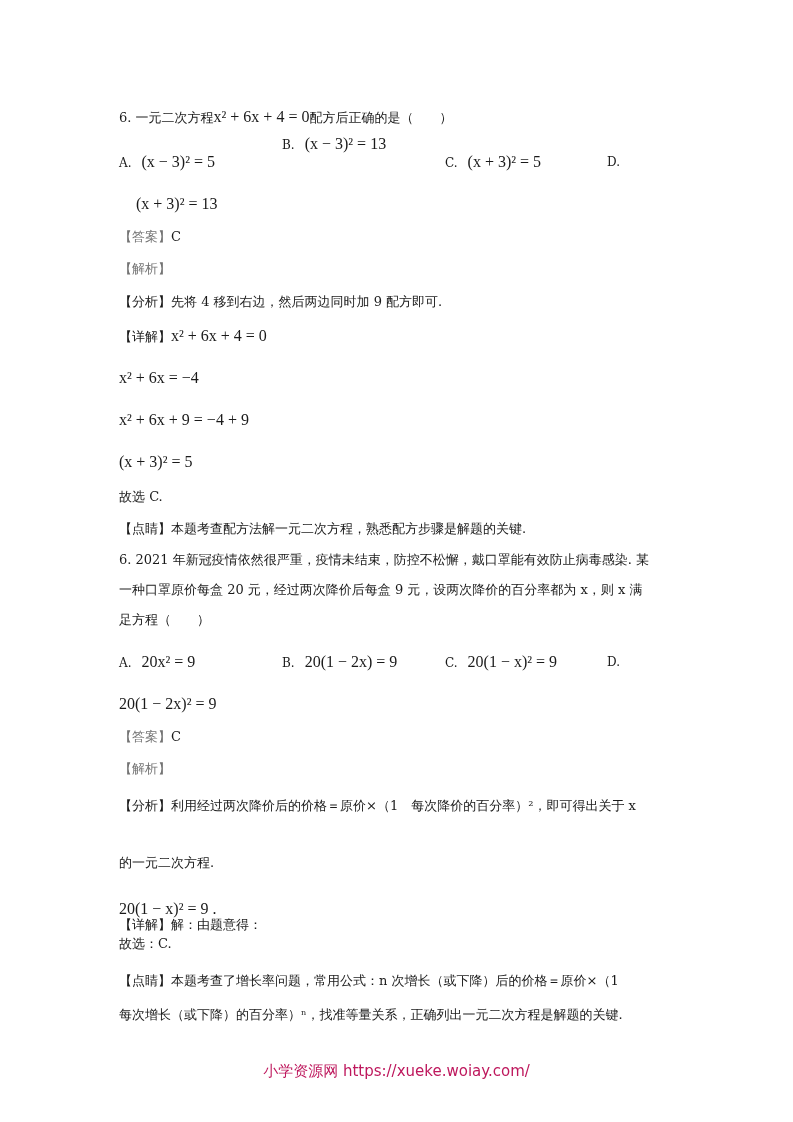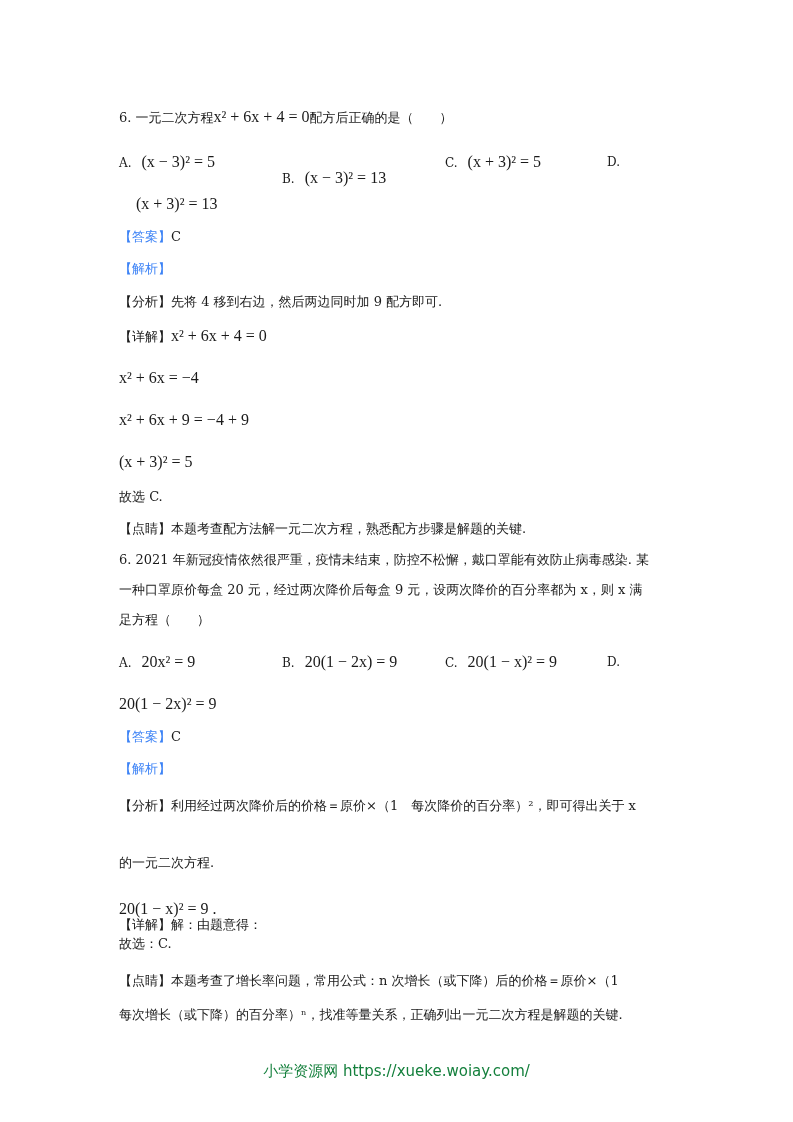--- a/index.html
+++ b/index.html
@@ -1,36 +1,36 @@
 <!DOCTYPE html>
 <html><head>
 <meta charset="utf-8">
 <style>
   html, body { margin: 0; padding: 0; background: #ffffff; }
   body { width: 793px; height: 1122px; position: relative; overflow: hidden;
          font-family: "DejaVu Serif", "Liberation Serif", serif; color: #1a1a1a; }
   .line { position: absolute; left: 119px; font-size: 13px; white-space: nowrap; line-height: 18px; }
   .math { font-family: "Liberation Serif", "DejaVu Serif", serif; font-size: 16px; }
-  .blue { color: #3b82f6; }
+  .blue { color: #737373; }
   .opt { position: absolute; font-size: 13px; white-space: nowrap; line-height: 28px; }
   .opt .lbl { font-size: 12px; margin-right: 10px; }
   .footer { position: absolute; top: 1062px; left: 0; width: 793px; text-align: center;
-            font-family: "DejaVu Sans", "Liberation Sans", sans-serif; font-size: 15px; color: #15803d; }
+            font-family: "DejaVu Sans", "Liberation Sans", sans-serif; font-size: 15px; color: #be185d; }
 </style>
 </head>
 <body>
 
 <div class="line" style="top:108px">
   <span>6. 一元二次方程</span><span class="math">x² + 6x + 4 = 0</span><span>配方后正确的是（　　）</span>
 </div>
 
 <div class="opt" style="top:148px; left:119px">
   <span class="lbl">A.</span><span class="math">(x − 3)² = 5</span>
 </div>
-<div class="opt" style="top:164px; left:282px">
+<div class="opt" style="top:130px; left:282px">
   <span class="lbl">B.</span><span class="math">(x − 3)² = 13</span>
 </div>
 <div class="opt" style="top:148px; left:445px">
   <span class="lbl">C.</span><span class="math">(x + 3)² = 5</span>
 </div>
 <div class="opt" style="top:148px; left:607px">
   <span class="lbl">D.</span>
 </div>
 <div class="opt" style="top:190px; left:136px">
   <span class="math">(x + 3)² = 13</span>

